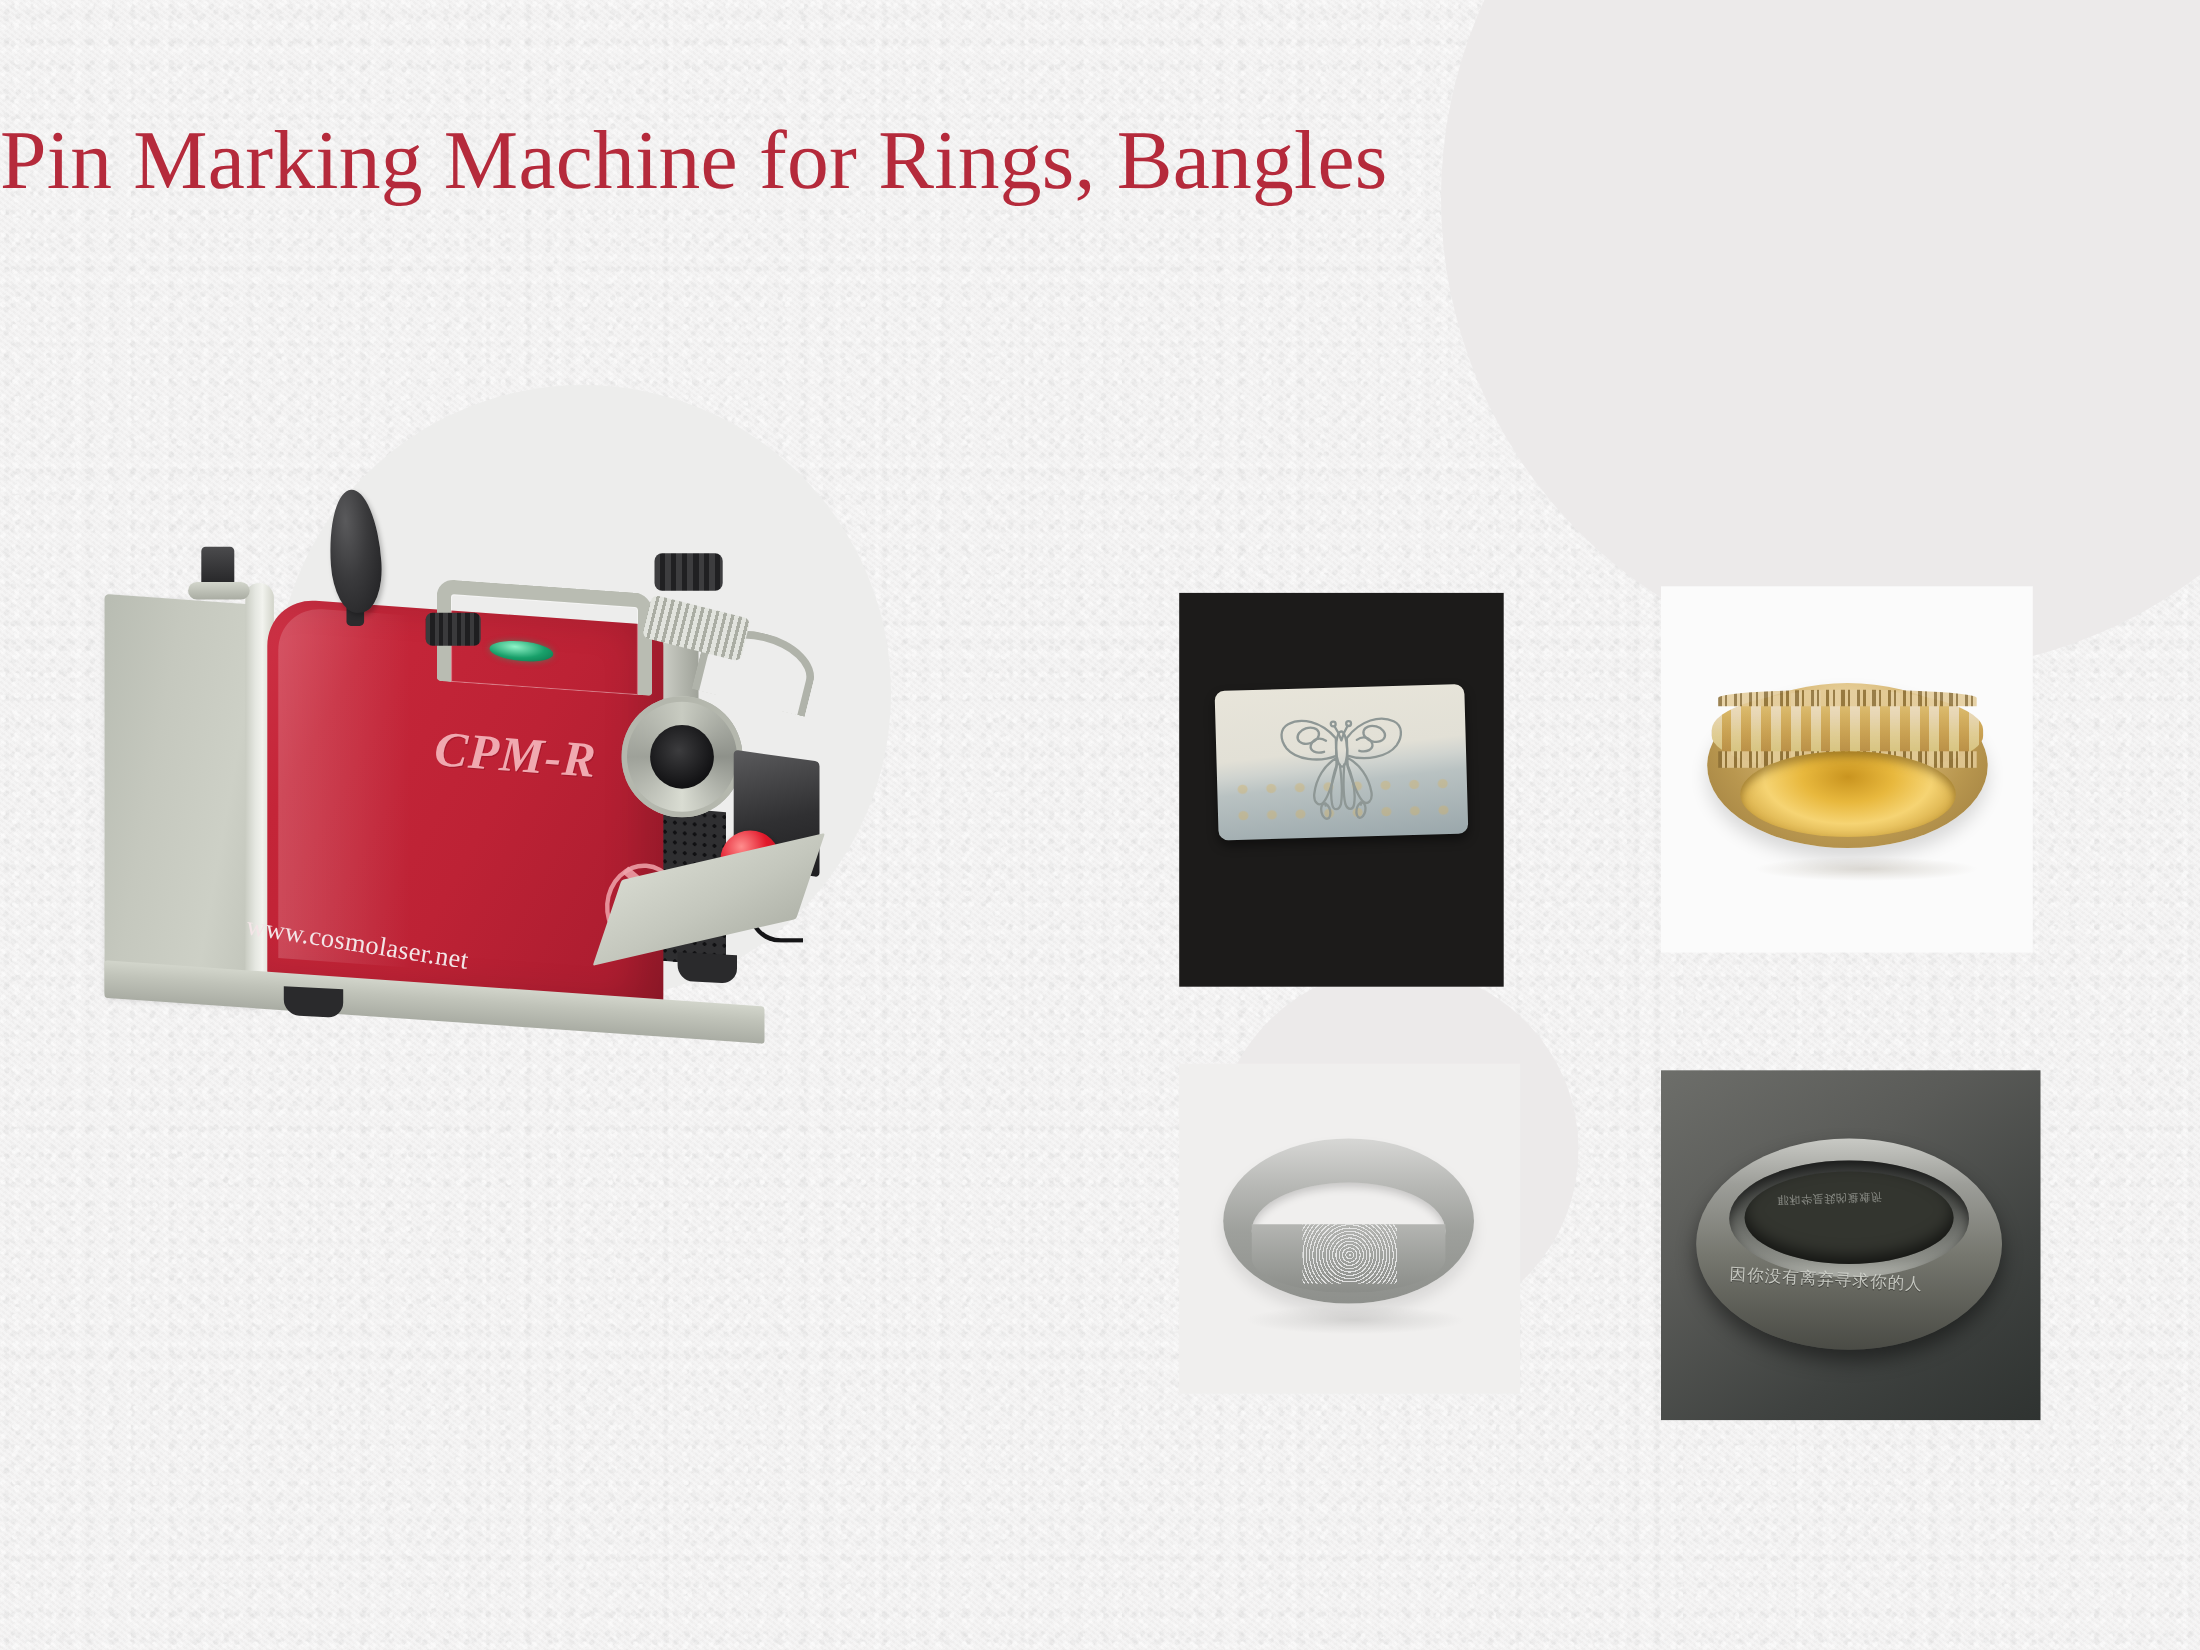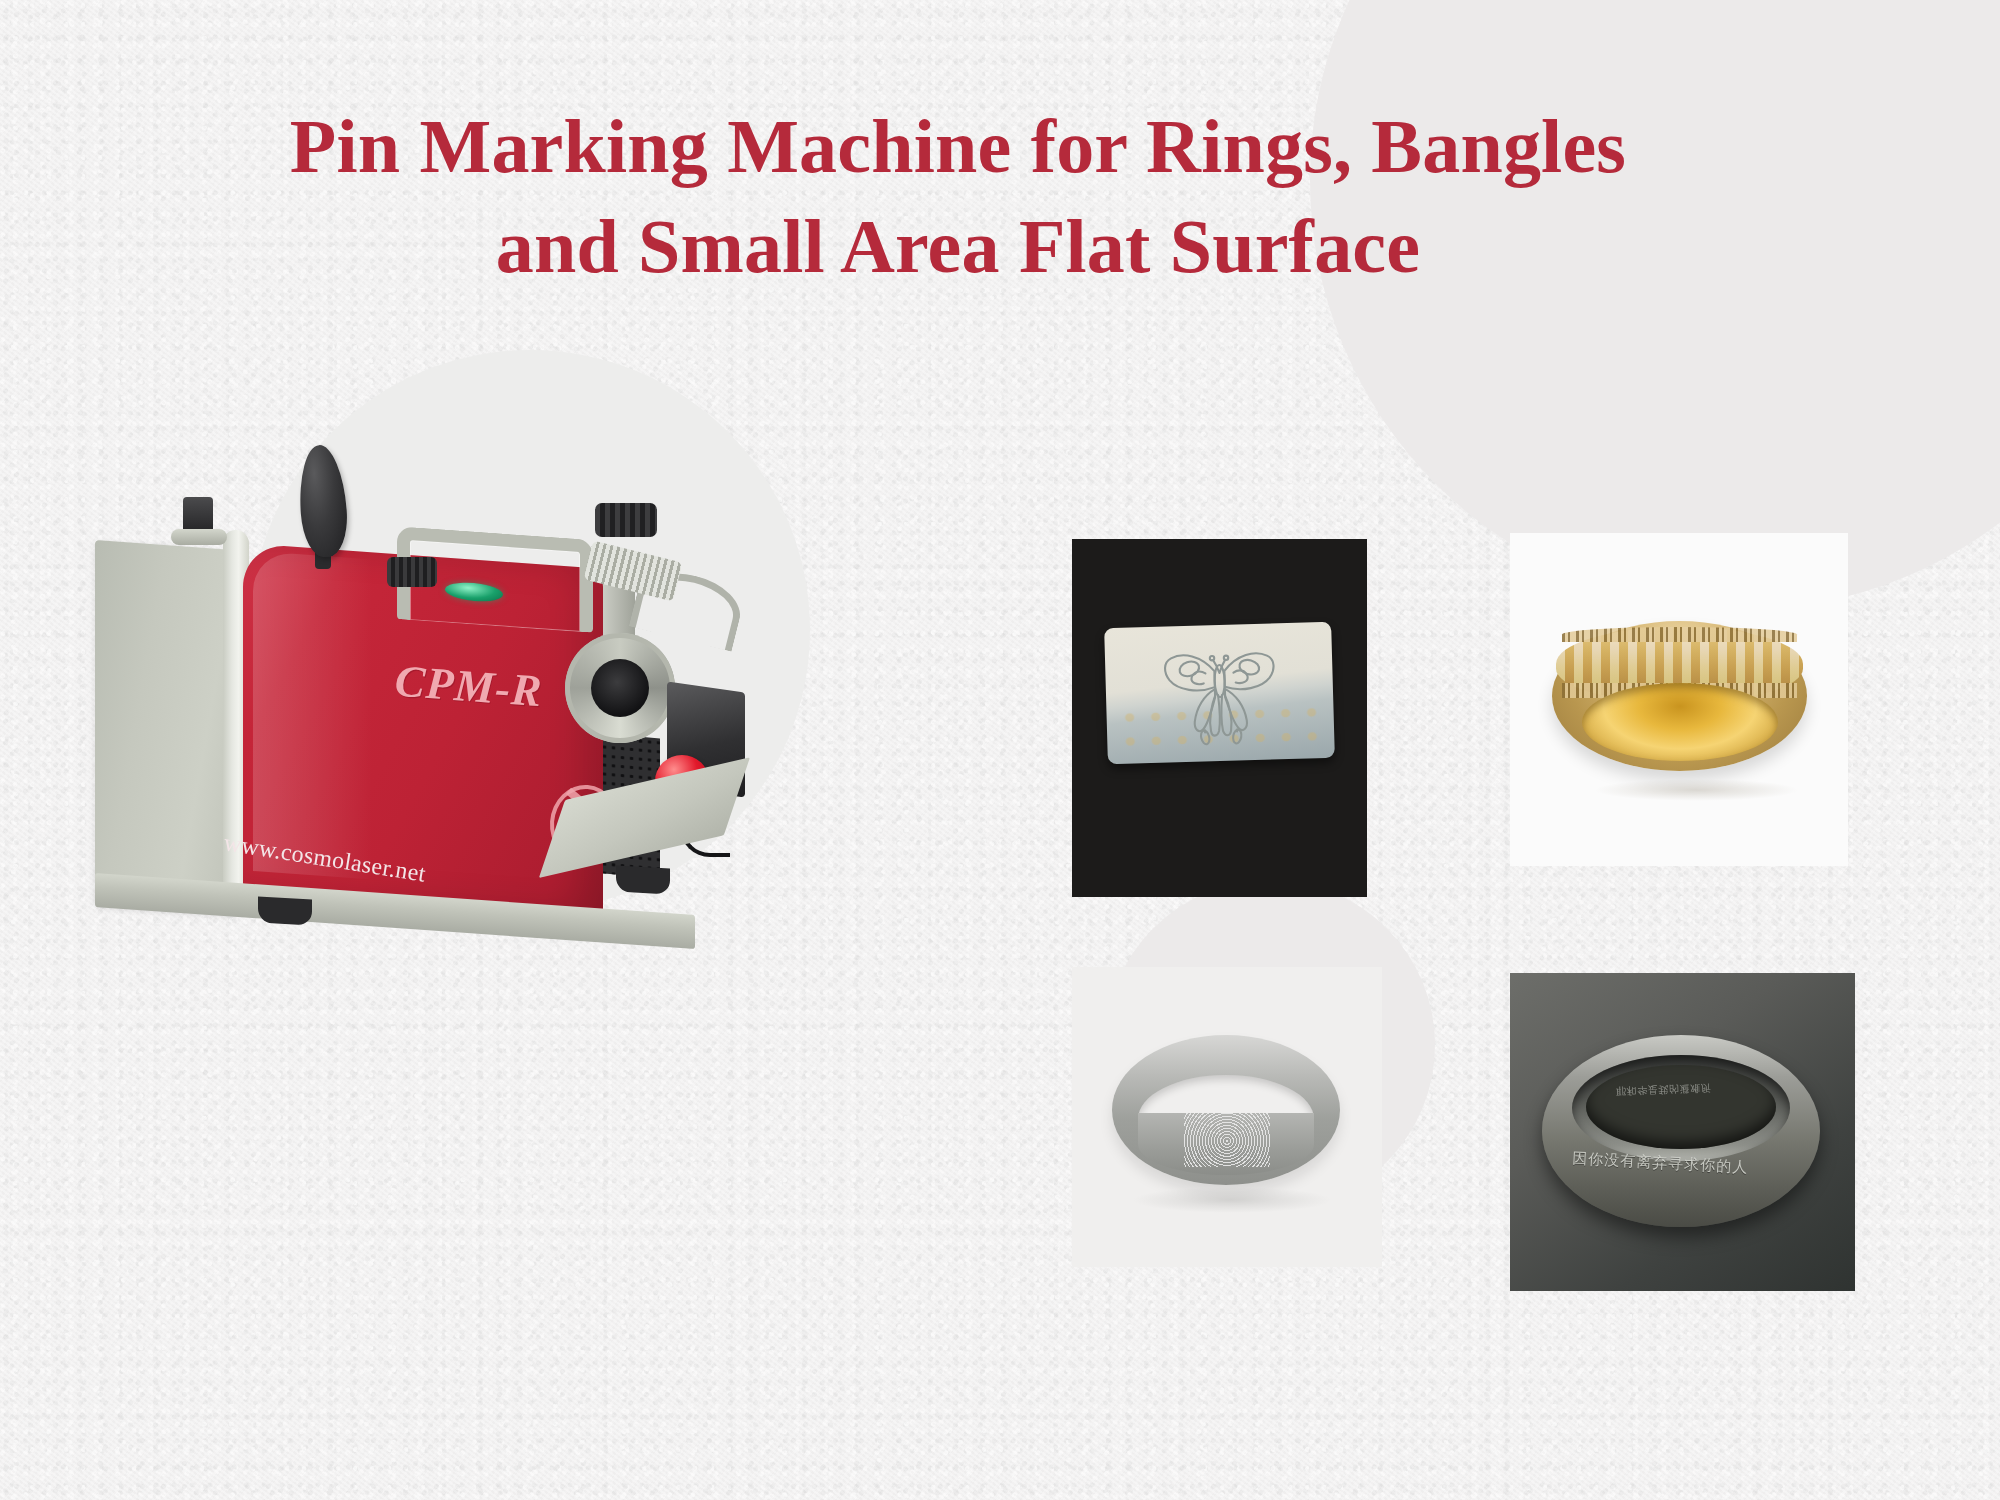--- a/index.html
+++ b/index.html
@@ -33,24 +33,24 @@
       repeating-linear-gradient(-52deg, rgba(255,255,255,.4) 0 3px, rgba(226,226,226,.3) 3px 6px);
   }
   
   .wm{position:absolute;border-radius:50%;}
   .wm-tr{right:-170px;top:-250px;width:860px;height:860px;background:#eceaea;}
   .wm-mid{left:250px;top:350px;width:560px;height:560px;background:#ededec;}
   .wm-low{left:1105px;top:880px;width:330px;height:330px;background:#eceaea;}
 
   
   .title{
-    position:absolute;left:0;top:96px;width:1916px;text-align:center;
+    position:absolute;left:0;top:96px;width:1916px;text-align:left;
     color:#b52a3b;
     font-family:"Liberation Serif", serif;
-    font-size:76px;line-height:1.32;font-weight:700;
+    font-size:76px;line-height:1.32;font-weight:400;
     letter-spacing:.2px;
   }
   .title .ln{display:block;white-space:nowrap;}
 
   
   .machine{position:absolute;left:95px;top:455px;width:720px;height:520px;}
 
   
   .side-panel{
     position:absolute;left:0;top:85px;width:142px;height:365px;
@@ -307,21 +307,20 @@
 
   <div class="bg-base"></div>
   <div class="bg-noise"></div>
   <div class="bg-noise2"></div>
   <div class="wm wm-tr"></div>
   <div class="wm wm-mid"></div>
   <div class="wm wm-low"></div>
 
   <div class="title">
     <span class="ln">Pin Marking Machine for Rings, Bangles</span>
-    <span class="ln">and Small Area Flat Surface</span>
   </div>
 
   <div class="machine">
 
     <div class="side-panel"></div>
     <div class="side-panel-edge"></div>
 
     <div class="mech-col"></div>
     <div class="perf"></div>
 

